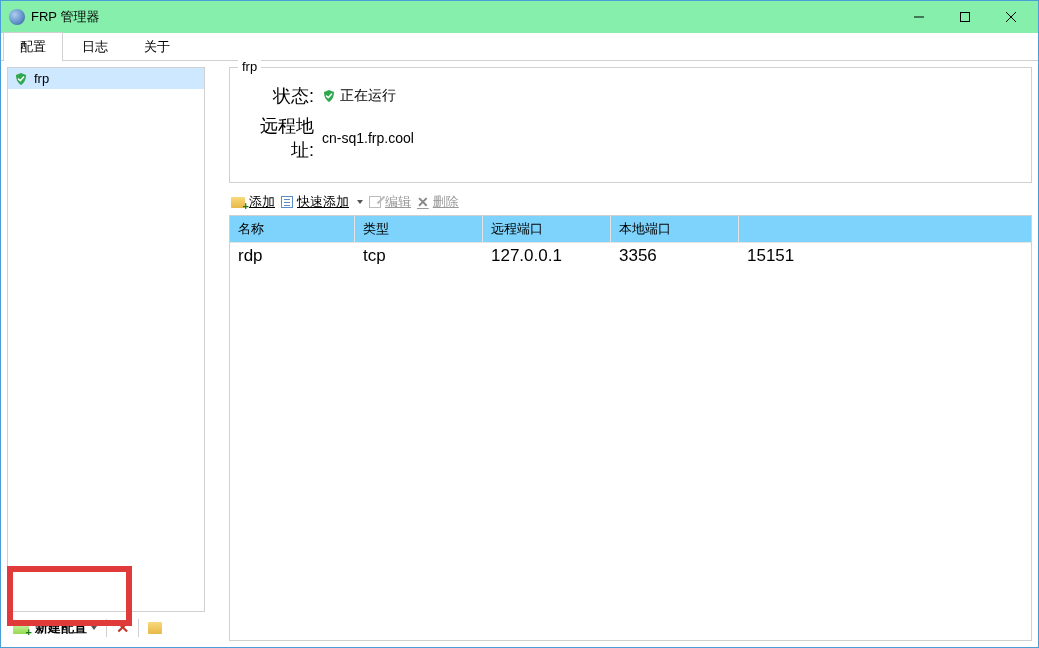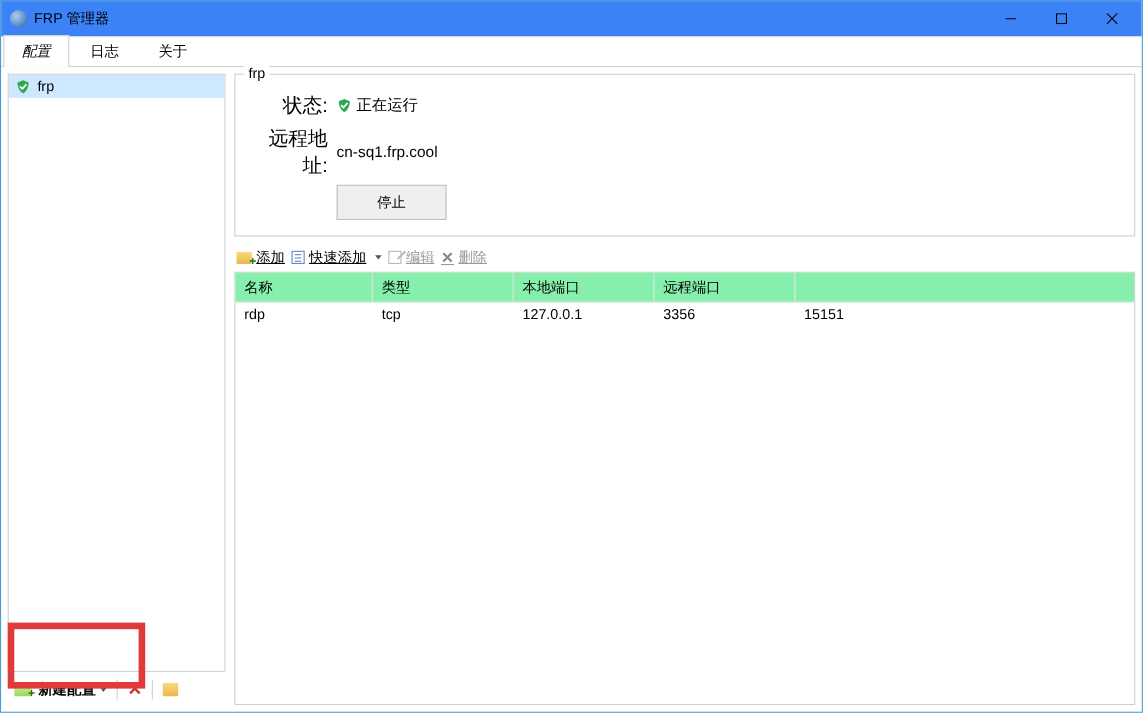--- a/index.html
+++ b/index.html
@@ -10,21 +10,21 @@
   color: #000;
   width: 1039px;
   height: 648px;
   overflow: hidden;
   border: 1px solid #4a9ed8;
 }
 .titlebar {
   height: 32px;
   display: flex;
   align-items: center;
-  background: #3b82f6;
+  background: #86efac;
   padding: 0 4px;
 }
 .titlebar .app-icon {
   width: 16px; height: 16px;
   margin: 0 6px 0 4px;
   background: radial-gradient(circle at 35% 35%, #aecdf0 0%, #5c8dc7 60%, #2a4f80 100%);
   border-radius: 50%;
 }
 .titlebar .title { flex: 0 0 auto; font-size: 13px; }
 .titlebar .spacer { flex: 1; }
@@ -49,27 +49,26 @@
   padding: 5px 16px 5px 16px;
   font-size: 13px;
   border: 1px solid transparent;
   border-bottom: none;
   margin-bottom: -1px;
   margin-right: 2px;
 }
 .tab.active {
   border-color: #d0d0d0;
   background: #fff;
-  font-style: italic;
 }
 .content {
   display: flex;
   height: calc(100% - 32px - 28px);
   padding: 6px;
-  gap: 8px;
+  gap: 24px;
 }
 .sidebar {
   width: 198px;
   display: flex;
   flex-direction: column;
 }
 .listbox {
   flex: 1;
   border: 1px solid #d0d0d0;
   background: #fff;
@@ -244,29 +243,29 @@
 .grid {
   flex: 1;
   border: 1px solid #d0d0d0;
   display: flex;
   flex-direction: column;
 }
 .grid-head, .grid-row {
   display: flex;
 }
 .grid-head .cell {
-  background: #86efac;
+  background: #7dd3fc;
   border-right: 1px solid #e4e4e4;
   border-bottom: 1px solid #e4e4e4;
   padding: 4px 8px;
   font-size: 13px;
 }
 .grid-row .cell {
   padding: 3px 8px;
-  font-size: 13px;
+  font-size: 17px;
 }
 .col-name { width: 125px; }
 .col-type { width: 128px; }
 .col-laddr { width: 128px; }
 .col-lport { width: 128px; }
 .col-rport { width: 128px; flex: 0 0 128px; }
 .col-rest { flex: 1; border-right: none !important; }
 </style>
 </head>
 <body>
@@ -343,21 +342,20 @@
                 <path d="M4.5 7 L6.3 8.8 L9.6 5" stroke="#fff" stroke-width="1.5" fill="none" stroke-linecap="round" stroke-linejoin="round"></path>
               </svg>
           </span>
           <span>正在运行</span>
         </div>
       </div>
       <div class="form-row">
         <div class="label">远程地址:</div>
         <div class="value">cn-sq1.frp.cool</div>
       </div>
-      <button class="stop-btn">停止</button>
     </div>
 
     <div class="mid-toolbar">
       <div class="tbtn">
         <span class="icon-add"></span>
         <span>添加</span>
       </div>
       <div class="tbtn">
         <span class="icon-list"></span>
         <span>快速添加</span>
@@ -370,22 +368,22 @@
       <div class="tbtn disabled">
         <span class="icon-del">✕</span>
         <span>删除</span>
       </div>
     </div>
 
     <div class="grid">
       <div class="grid-head">
         <div class="cell col-name">名称</div>
         <div class="cell col-type">类型</div>
+        <div class="cell col-rport">远程端口</div>
         <div class="cell col-lport">本地端口</div>
-        <div class="cell col-rport">远程端口</div>
         <div class="cell col-rest"></div>
       </div>
       <div class="grid-row">
         <div class="cell col-name">rdp</div>
         <div class="cell col-type">tcp</div>
         <div class="cell col-laddr">127.0.0.1</div>
         <div class="cell col-lport">3356</div>
         <div class="cell col-rport">15151</div>
         <div class="cell col-rest"></div>
       </div>

